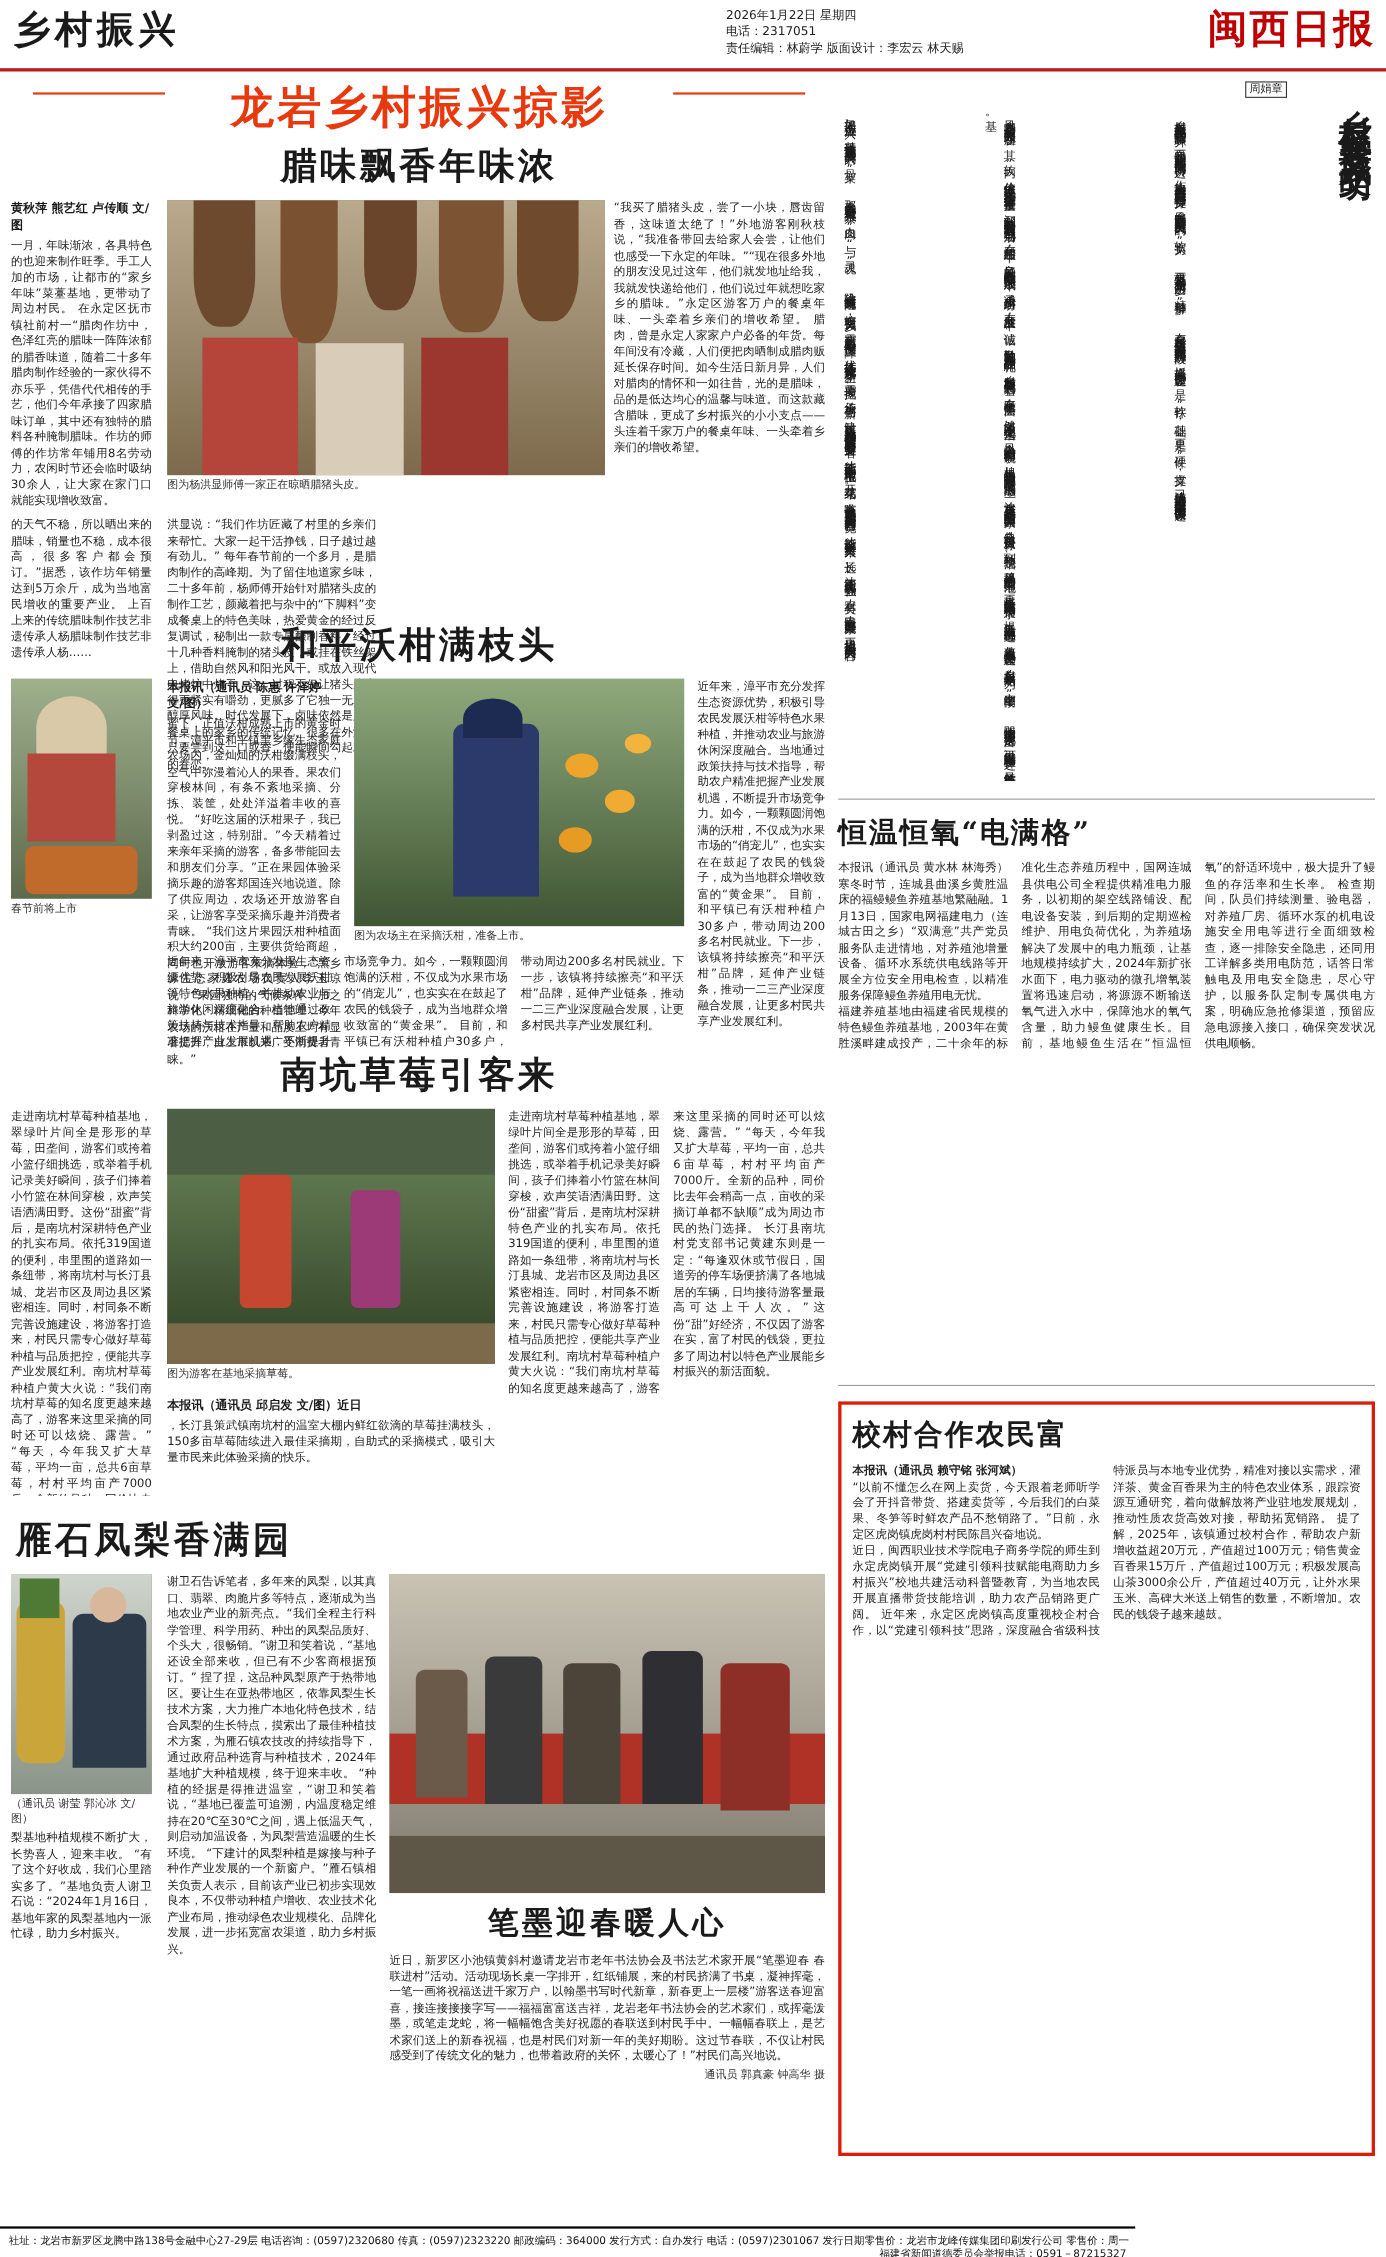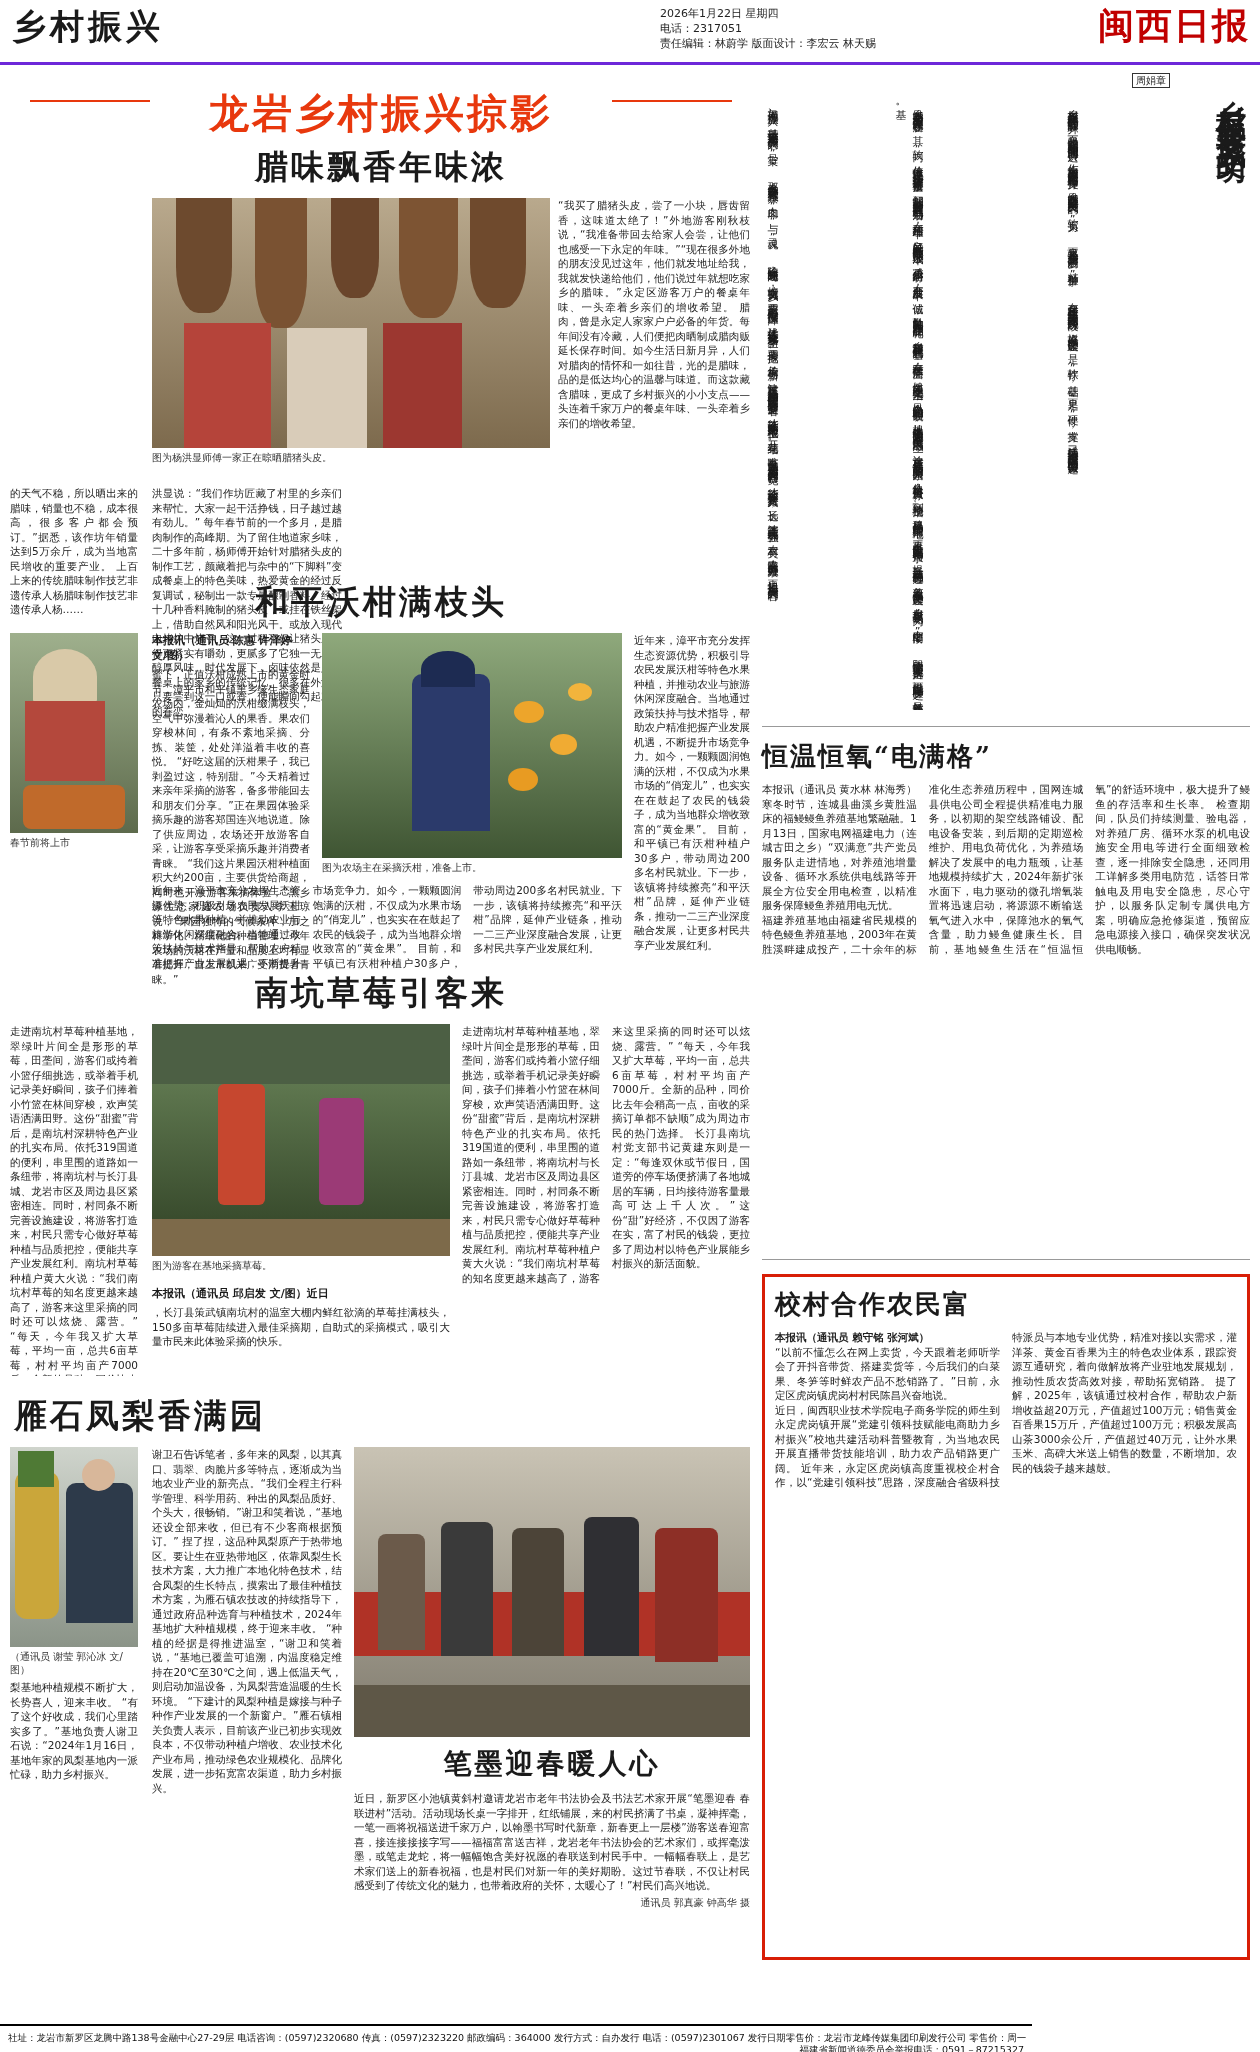--- a/index.html
+++ b/index.html
@@ -1,20 +1,20 @@
 <!DOCTYPE html>
 <html><head>
 <meta charset="utf-8">
 <style>
   html,body{margin:0;padding:0;background:#fff;}
   body{width:1260px;height:2052px;font-family:"DejaVu Sans","Liberation Sans",sans-serif;color:#1a1a1a;overflow:hidden;}
   .page{position:relative;width:1260px;height:2052px;}
 
   
-  .masthead{position:relative;height:62px;border-bottom:3px solid #6d28d9;}
+  .masthead{position:relative;height:62px;border-bottom:3px solid #b91c1c;}
   .mast-left{position:absolute;left:12px;top:4px;font-size:34px;font-weight:bold;letter-spacing:4px;font-family:"DejaVu Sans","Liberation Sans",sans-serif;}
   .mast-mid{position:absolute;left:660px;top:6px;font-size:11px;line-height:15px;color:#222;text-align:left;}
   .mast-credits{position:absolute;left:660px;top:36px;font-size:11px;color:#222;}
   .mast-logo{position:absolute;right:10px;top:2px;font-size:36px;font-weight:bold;color:#c00000;letter-spacing:2px;}
 
   
   .body-wrap{position:absolute;left:0;top:66px;width:1260px;height:1930px;}
   .left-zone{position:absolute;left:10px;top:0;width:742px;height:1920px;}
   .right-zone{position:absolute;left:762px;top:0;width:488px;height:1920px;}
 
@@ -57,29 +57,34 @@
       <div>电话：2317051</div>
     </div>
     <div class="mast-credits">责任编辑：林蔚学    版面设计：李宏云  林天赐</div>
     <div class="mast-logo">闽西日报</div>
   </div>
 
   <div class="body-wrap">
 
     <div class="left-zone">
 
-      <div class="banner" style="margin-top:20px;">
+      <div class="banner" style="margin-top:4px;">
         <div class="deco-l"></div>
         <div class="deco-r"></div>
         <h1>龙岩乡村振兴掠影</h1>
       </div>
 
       <div class="sub-h" style="margin-top:4px;">腊味飘香年味浓</div>
 
       <div style="position:relative;height:360px;">
+        <div style="position:absolute;left:0;top:0;width:128px;">
+          <div class="byline">黄秋萍  熊艺红  卢传顺  文/图</div>
+          <div class="txt">一月，年味渐浓，各具特色的也迎来制作旺季。手工人加的市场，让都市的“家乡年味”菜薹基地，更带动了周边村民。
+在永定区抚市镇社前村一“腊肉作坊中，色泽红亮的腊味一阵阵浓郁的腊香味道，随着二十多年腊肉制作经验的一家伙得不亦乐乎，凭借代代相传的手艺，他们今年承接了四家腊味订单，其中还有独特的腊料各种腌制腊味。作坊的师傅的作坊常年铺用8名劳动力，农闲时节还会临时吸纳30余人，让大家在家门口就能实现增收致富。</div>
+        </div>
         <div style="position:absolute;left:142px;top:0;width:398px;">
           <div class="photo" style="height:250px;">
             <div class="ph-inner">
               <div style="position:absolute;inset:0;background:linear-gradient(#b9a98d,#7d6a4d);"></div>
               <div style="position:absolute;left:6%;top:0;width:14%;height:46%;background:#6d4a2e;border-radius:0 0 40% 40%;"></div>
               <div style="position:absolute;left:26%;top:0;width:13%;height:52%;background:#7a5232;border-radius:0 0 40% 40%;"></div>
               <div style="position:absolute;left:45%;top:0;width:12%;height:40%;background:#6a452b;border-radius:0 0 40% 40%;"></div>
               <div style="position:absolute;left:62%;top:0;width:15%;height:48%;background:#7d5433;border-radius:0 0 40% 40%;"></div>
               <div style="position:absolute;left:80%;top:0;width:14%;height:44%;background:#6f4a2d;border-radius:0 0 40% 40%;"></div>
               <div style="position:absolute;left:8%;bottom:0;width:22%;height:50%;background:#b5443a;"></div>

